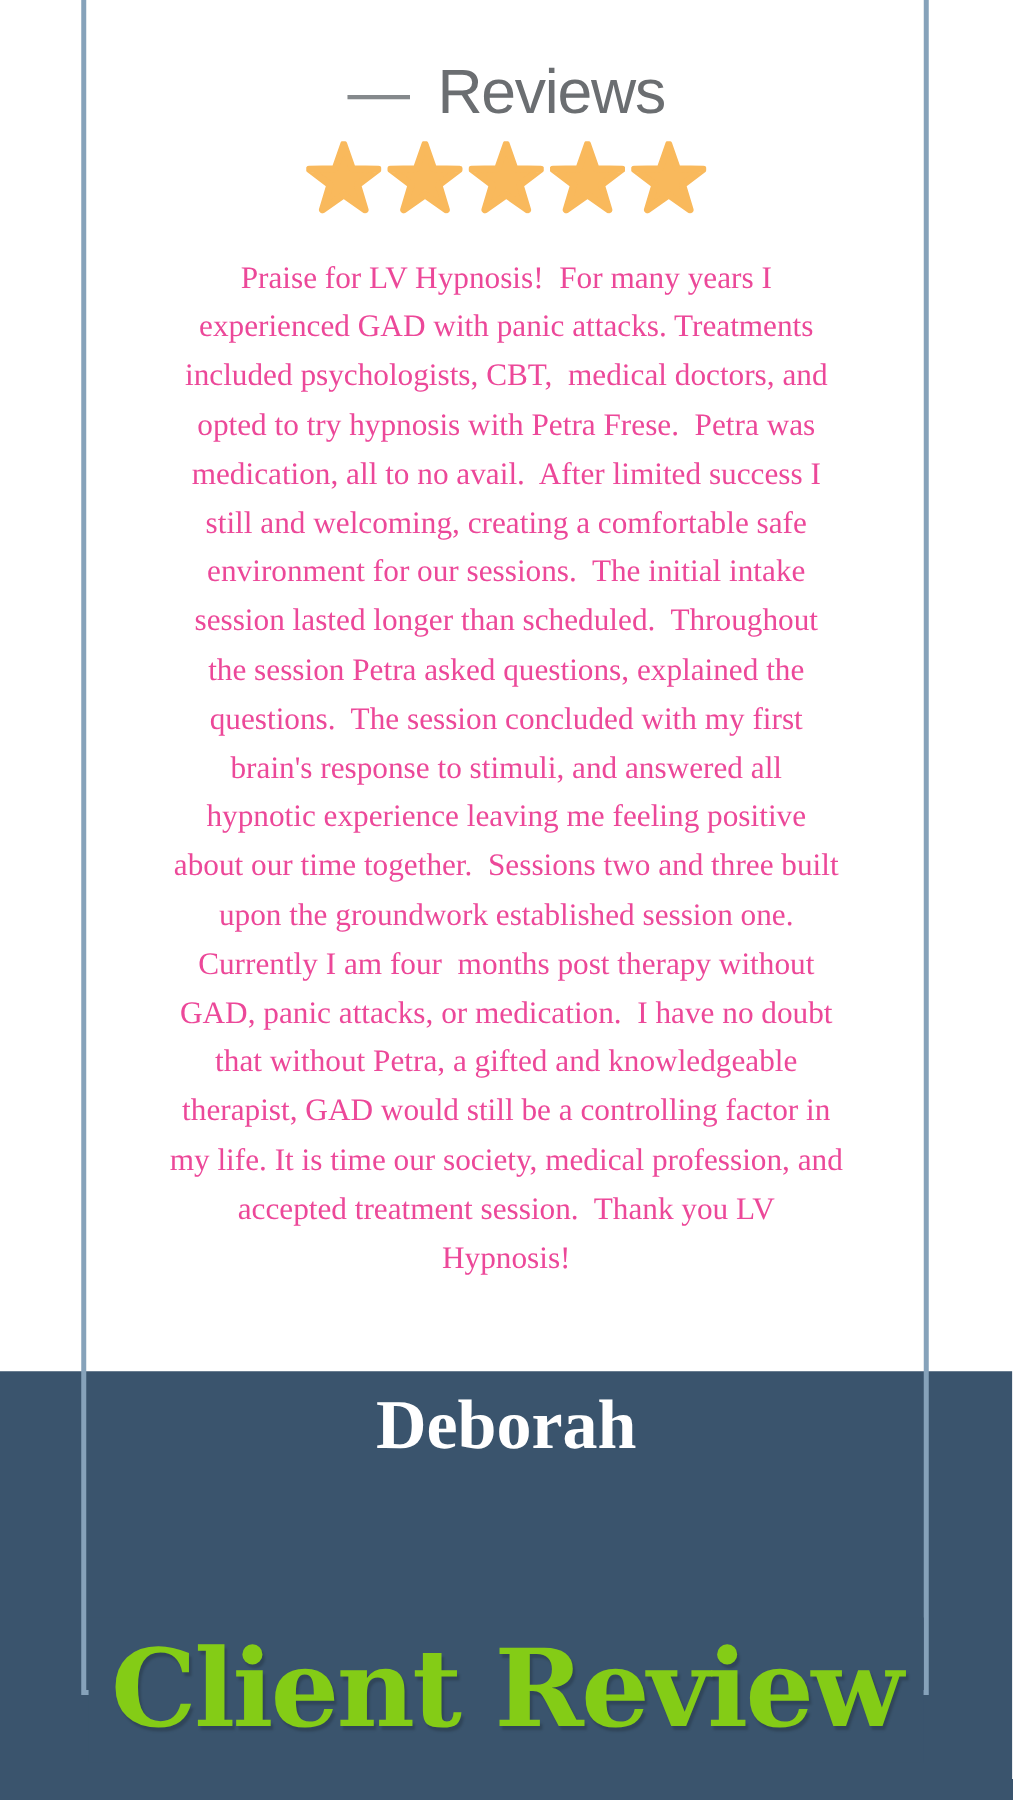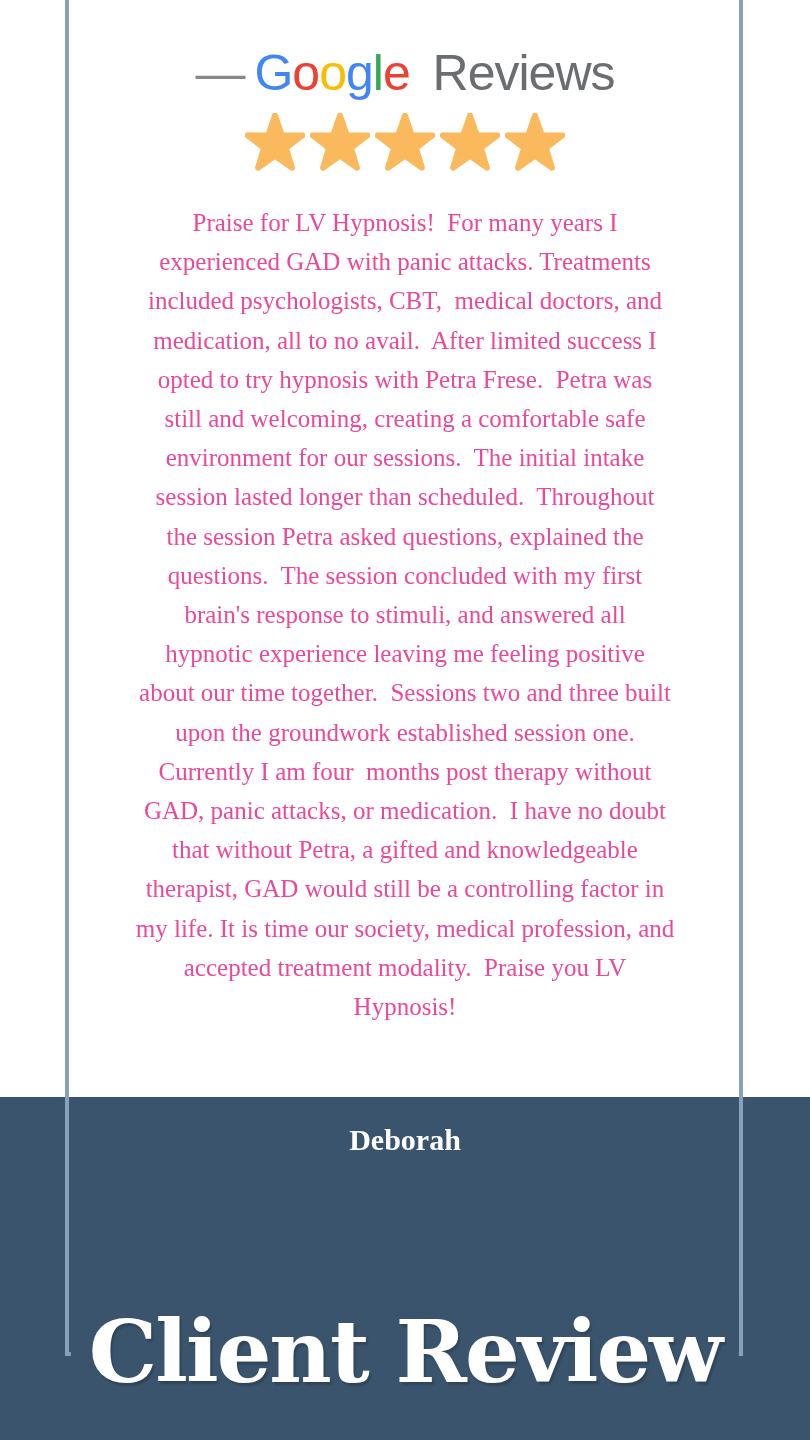--- a/index.html
+++ b/index.html
@@ -44,21 +44,21 @@
   }
   .review .line{
     font-size:25px;line-height:39.2px;
     white-space:pre;
     color:#ec4899;
   }
   
   .reviewer{
     position:absolute;top:1114px;left:0;width:810px;
     text-align:center;
-    font-size:30px;line-height:52px;font-weight:700;
+    font-size:56px;line-height:52px;font-weight:700;
     color:#ffffff;
   }
   
   .footer-title{
     position:absolute;top:1294px;left:50%;transform:translateX(-50%);
     height:116px;line-height:116px;
     padding:0 18px;
     font-family:"DejaVu Serif", serif;
     font-weight:700;font-size:86px;letter-spacing:-2px;
     white-space:pre;
@@ -70,21 +70,20 @@
 <body>
 
 <div class="canvas">
 
   <div class="band" style="background-color: rgb(58, 84, 109);"></div>
 
   <div class="frame" style="border-color: rgb(134, 162, 186);"></div>
 
   <div class="logo-row">
     <span style="color: rgb(133, 137, 140);">—</span>
-    <span class="logo-word"><span style="color: rgb(66, 133, 244);">G</span><span style="color: rgb(234, 67, 53);">o</span><span style="color: rgb(251, 188, 5);">o</span><span style="color: rgb(66, 133, 244);">g</span><span style="color: rgb(52, 168, 83);">l</span><span style="color: rgb(234, 67, 53);">e</span></span>
     <span class="logo-suffix" style="color: rgb(107, 110, 113);"> Reviews</span>
   </div>
 
   <div class="stars">
     <svg class="star" width="60" height="58" viewBox="0 0 64 61">
       <polygon points="32,2 39.3,23 61.5,23.4 43.8,36.8 50.2,58.1 32,45.4 13.8,58.1 20.2,36.8 2.5,23.4 24.7,23" fill="#F9B95C" stroke="#F9B95C"></polygon>
     </svg>
     <svg class="star" width="60" height="58" viewBox="0 0 64 61">
       <polygon points="32,2 39.3,23 61.5,23.4 43.8,36.8 50.2,58.1 32,45.4 13.8,58.1 20.2,36.8 2.5,23.4 24.7,23" fill="#F9B95C" stroke="#F9B95C"></polygon>
     </svg>
@@ -96,37 +95,37 @@
     </svg>
     <svg class="star" width="60" height="58" viewBox="0 0 64 61">
       <polygon points="32,2 39.3,23 61.5,23.4 43.8,36.8 50.2,58.1 32,45.4 13.8,58.1 20.2,36.8 2.5,23.4 24.7,23" fill="#F9B95C" stroke="#F9B95C"></polygon>
     </svg>
   </div>
 
   <div class="review">
     <div class="line">Praise for LV Hypnosis!  For many years I</div>
     <div class="line">experienced GAD with panic attacks. Treatments</div>
     <div class="line">included psychologists, CBT,  medical doctors, and</div>
+    <div class="line">opted to try hypnosis with Petra Frese.  Petra was</div>
     <div class="line">medication, all to no avail.  After limited success I</div>
-    <div class="line">opted to try hypnosis with Petra Frese.  Petra was</div>
     <div class="line">still and welcoming, creating a comfortable safe</div>
     <div class="line">environment for our sessions.  The initial intake</div>
     <div class="line">session lasted longer than scheduled.  Throughout</div>
     <div class="line">the session Petra asked questions, explained the</div>
     <div class="line">questions.  The session concluded with my first</div>
     <div class="line">brain's response to stimuli, and answered all</div>
     <div class="line">hypnotic experience leaving me feeling positive</div>
     <div class="line">about our time together.  Sessions two and three built</div>
     <div class="line">upon the groundwork established session one.</div>
     <div class="line">Currently I am four  months post therapy without</div>
     <div class="line">GAD, panic attacks, or medication.  I have no doubt</div>
     <div class="line">that without Petra, a gifted and knowledgeable</div>
     <div class="line">therapist, GAD would still be a controlling factor in</div>
     <div class="line">my life. It is time our society, medical profession, and</div>
-    <div class="line">accepted treatment modality.  Praise you LV</div>
+    <div class="line">accepted treatment session.  Thank you LV</div>
     <div class="line">Hypnosis!</div>
   </div>
 
   <div class="reviewer">Deborah</div>
 
-  <div class="footer-title" style="background-color: rgb(58, 84, 109); color: #ffffff;">Client Review</div>
+  <div class="footer-title" style="background-color: rgb(58, 84, 109); color: #84cc16;">Client Review</div>
 
 </div>
 
 </body></html>

